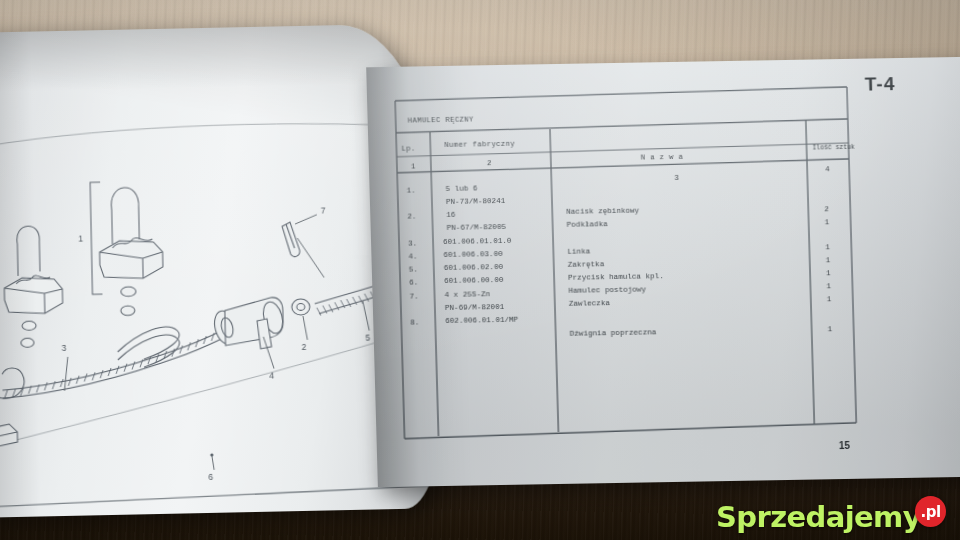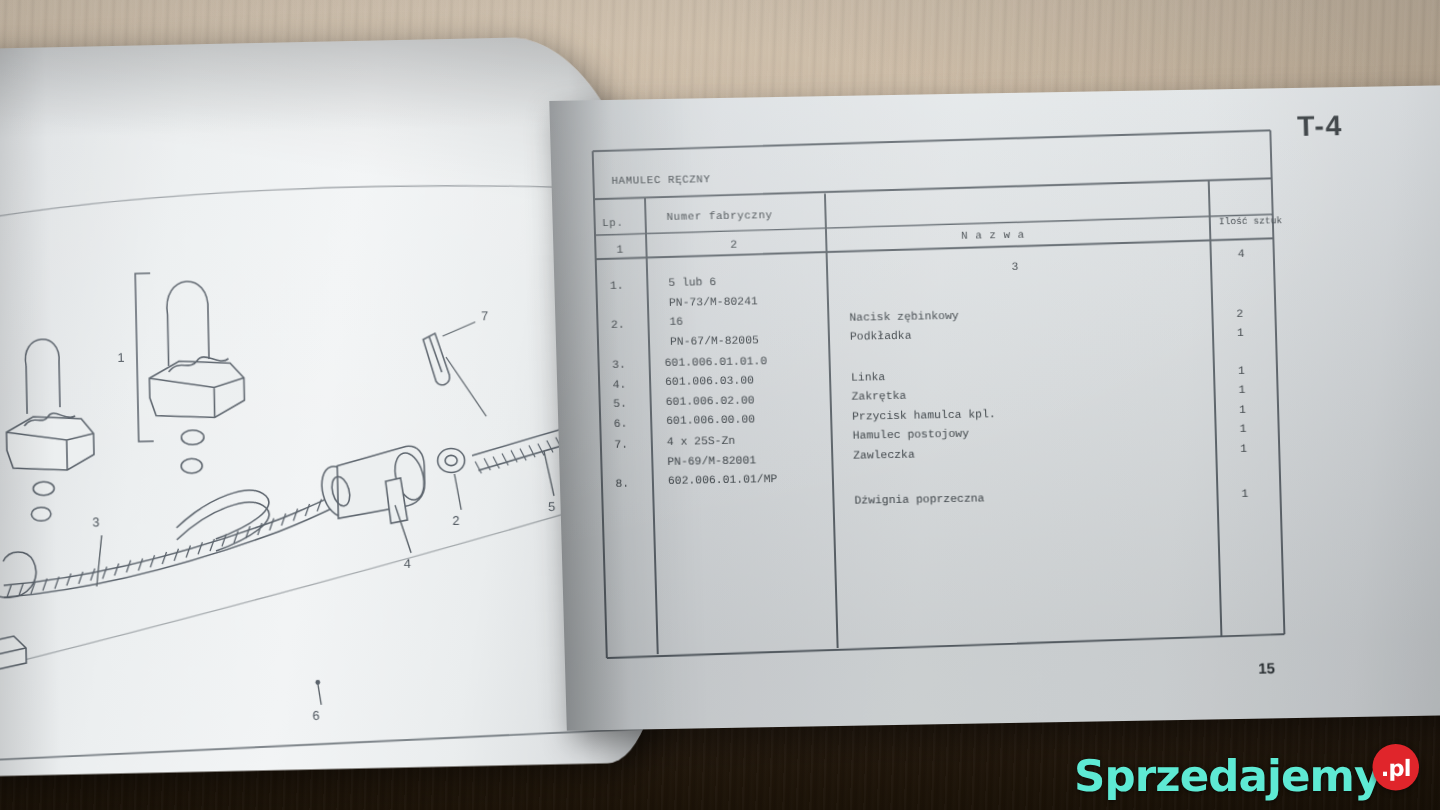--- a/index.html
+++ b/index.html
@@ -124,21 +124,21 @@
   .watermark {
     position: absolute;
     right: 14px; bottom: 8px;
     display: flex; align-items: flex-start;
     pointer-events: none;
   }
   .wm-text {
     font-family: "DejaVu Sans", sans-serif;
     font-weight: 700;
     font-size: 29px;
-    color: #5eead4;
+    color: #bef264;
     letter-spacing: -0.6px;
     text-shadow: 0 1px 3px rgba(0,0,0,.55);
     line-height: 1;
   }
   .wm-badge {
     margin-left: -6px; margin-top: -7px;
     width: 31px; height: 31px; border-radius: 50%;
     background: #e0252b;
     color: #fff;
     font-family: "DejaVu Sans", sans-serif;

